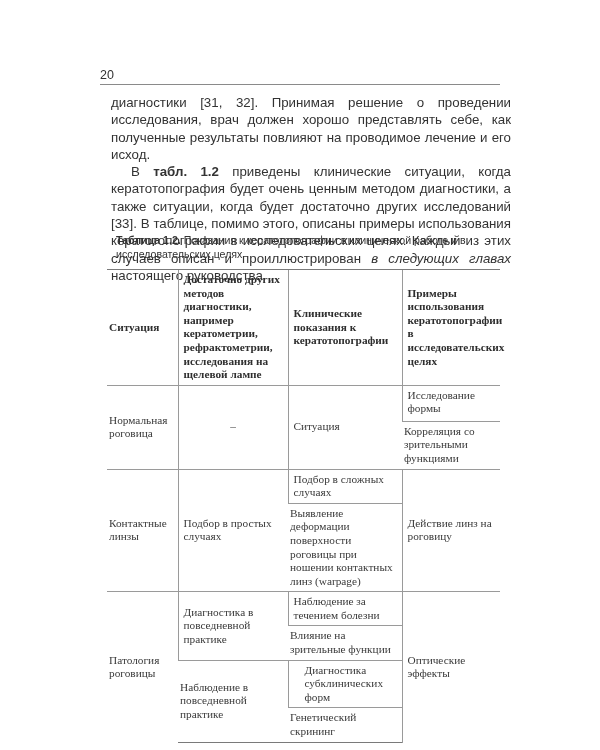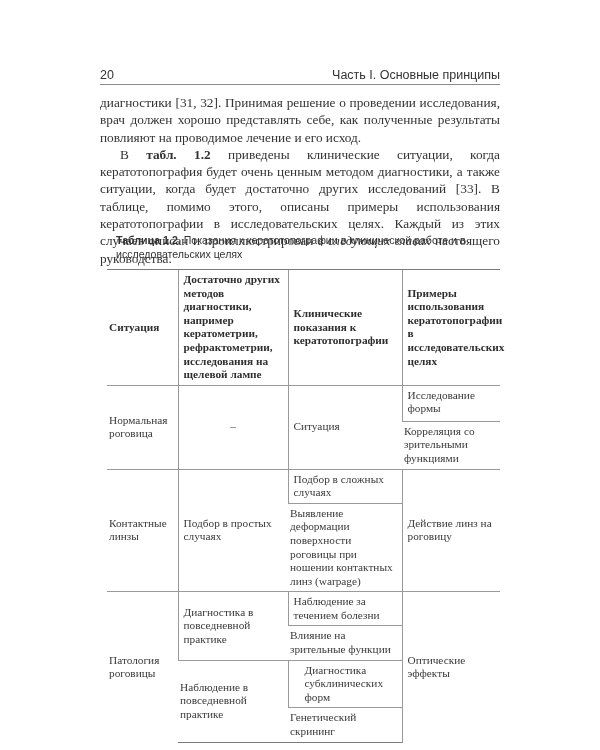--- a/index.html
+++ b/index.html
@@ -6,22 +6,22 @@
   body { width: 600px; height: 750px; position: relative; overflow: hidden; color: #2b2b2b; }
   .page { position: absolute; left: 100px; top: 0; width: 400px; }
   .running-head {
     position: absolute; top: 66px; left: 0; width: 400px; height: 18px;
     font-family: "Liberation Sans", sans-serif; font-size: 12.5px; color: #333;
     border-bottom: 1.5px solid #8a8a8a;
   }
   .running-head .pg { position: absolute; left: 0; top: 2px; }
   .running-head .title { position: absolute; right: 0; top: 2px; }
   .body-text {
-    position: absolute; top: 94px; left: 0; width: 400px;
-    font-family: Liberation Serif, serif; font-size: 13.3px; line-height: 17.3px;
+    position: absolute; top: 94px; left: 11px; width: 400px;
+    font-family: Liberation Sans, sans-serif; font-size: 13.3px; line-height: 17.3px;
     text-align: justify; color: #333;
   }
   .body-text p { margin: 0; }
   .body-text p.indent { text-indent: 20px; }
   .body-text b { font-weight: bold; }
   .body-text i { font-style: italic; }
   .caption {
     position: absolute; top: 234px; left: 16px; width: 400px;
     font-family: "Liberation Sans", sans-serif; font-size: 10.6px; line-height: 13.5px; color: #333;
   }
@@ -46,21 +46,20 @@
   table.t tbody tr:last-child td { border-bottom: 1.5px solid #7a7a7a; }
   table.t td.last-sub { border-bottom: 1.5px solid #7a7a7a !important; margin-top: 44px; }
 </style>
 </head>
 <body>
 
 <div class="page">
 
   <div class="running-head">
     <span class="pg">20</span>
-    <span class="title">Часть I. Основные принципы</span>
   </div>
 
   <div class="body-text">
     <p>диагностики [31, 32]. Принимая решение о проведении исследования, врач должен хорошо представлять себе, как полученные результаты повлияют на проводимое лечение и его исход.</p>
     <p class="indent"><span>В </span><b>табл. 1.2</b><span> приведены клинические ситуации, когда кератотопография будет очень ценным методом диагностики, а также ситуации, когда будет достаточно других исследований [33]. В таблице, помимо этого, описаны примеры использования кератотопографии в исследовательских целях. Каждый из этих случаев описан и проиллюстрирован </span><i>в следующих главах</i><span> настоящего руководства.</span></p>
   </div>
 
   <div class="caption">
     <b>Таблица 1.2.</b><span> Показания к кератотопографии в клинической работе и в исследовательских целях</span>
   </div>

